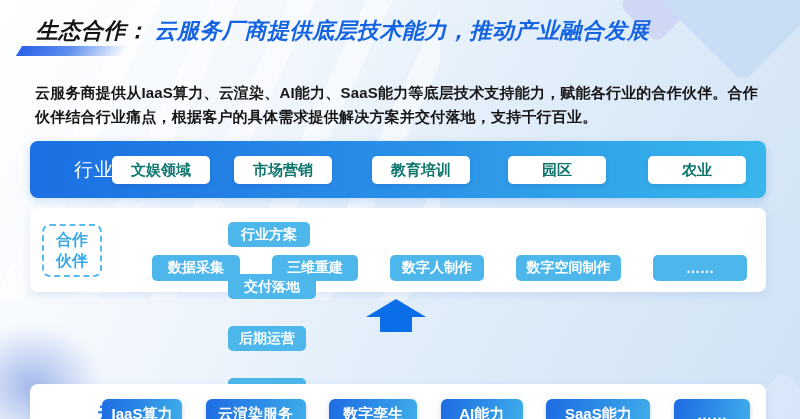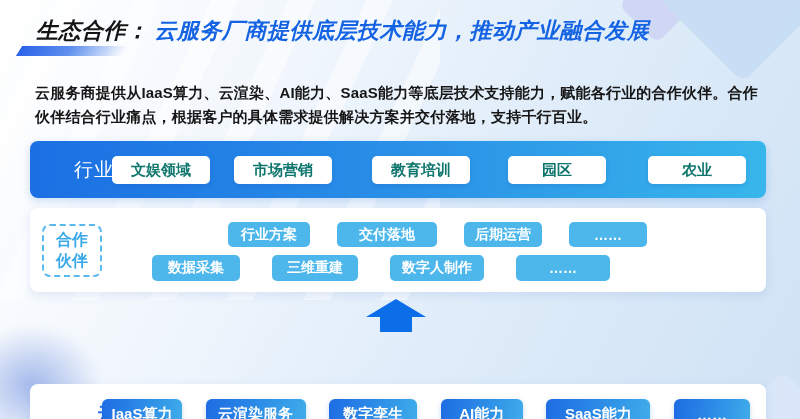--- a/index.html
+++ b/index.html
@@ -79,24 +79,24 @@
   .partner-label-box{
     position:absolute; left:12px; top:16px; width:60px; height:53px; border-radius:8px;
     border:2px dashed #58b9ec; color:#3aa8e8; font-size:16px; font-weight:700;
     display:flex; flex-direction:column; align-items:center; justify-content:center; line-height:1.3;
   }
   .pill-blue{
     height:25px; border-radius:5px; background:#4db7ec; color:#ffffff;
     font-size:14px; font-weight:700; display:flex; align-items:center; justify-content:center;
     flex:0 0 auto;
   }
-  .partner-row1{ position:absolute; left:198px; top:14px; display:flex; gap:27px; }
+  .partner-row1{ position:absolute; left:198px; top:14px; display:flex; gap:27px;flex-direction:column; }
   .partner-row2{ position:absolute; left:122px; top:47px; display:flex; gap:32px; }
   .partner-row2 .pill-blue{ height:26px; }
-  .pw82{width:82px;} .pw79{width:100px;} .pw78{width:78px;}
+  .pw82{width:82px;} .pw79{width:88px;} .pw78{width:78px;}
   .pw88{width:88px;} .pw86{width:86px;} .pw94{width:94px;} .pw105{width:105px;}
 
   
   .arrow-wrap{ position:absolute; left:366px; top:299px; width:60px; height:33px; }
   .arrow-wrap svg{ display:block; }
 
   
   .cloud-panel{
     position:absolute; left:30px; top:340px; width:736px; height:60px; border-radius:8px;
     background:#ffffff; box-shadow:0 3px 10px rgba(90,130,200,.15);margin-top:44px;
@@ -154,20 +154,21 @@
     <div class="partner-row1">
       <div class="pill-blue pw82">行业方案</div>
       <div class="pill-blue pw79">交付落地</div>
       <div class="pill-blue pw78">后期运营</div>
       <div class="pill-blue pw78">……</div>
     </div>
     <div class="partner-row2">
       <div class="pill-blue pw88">数据采集</div>
       <div class="pill-blue pw86">三维重建</div>
       <div class="pill-blue pw94">数字人制作</div>
+      <div class="pill-blue pw105">数字空间制作</div>
       <div class="pill-blue pw94">……</div>
     </div>
   </div>
 
   <div class="arrow-wrap">
     <svg width="60" height="33" viewBox="0 0 60 33" xmlns="http://www.w3.org/2000/svg">
       <polygon points="30,0 60,18 46,18 46,33 14,33 14,18 0,18" fill="#0c6de8"></polygon>
     </svg>
   </div>
 

